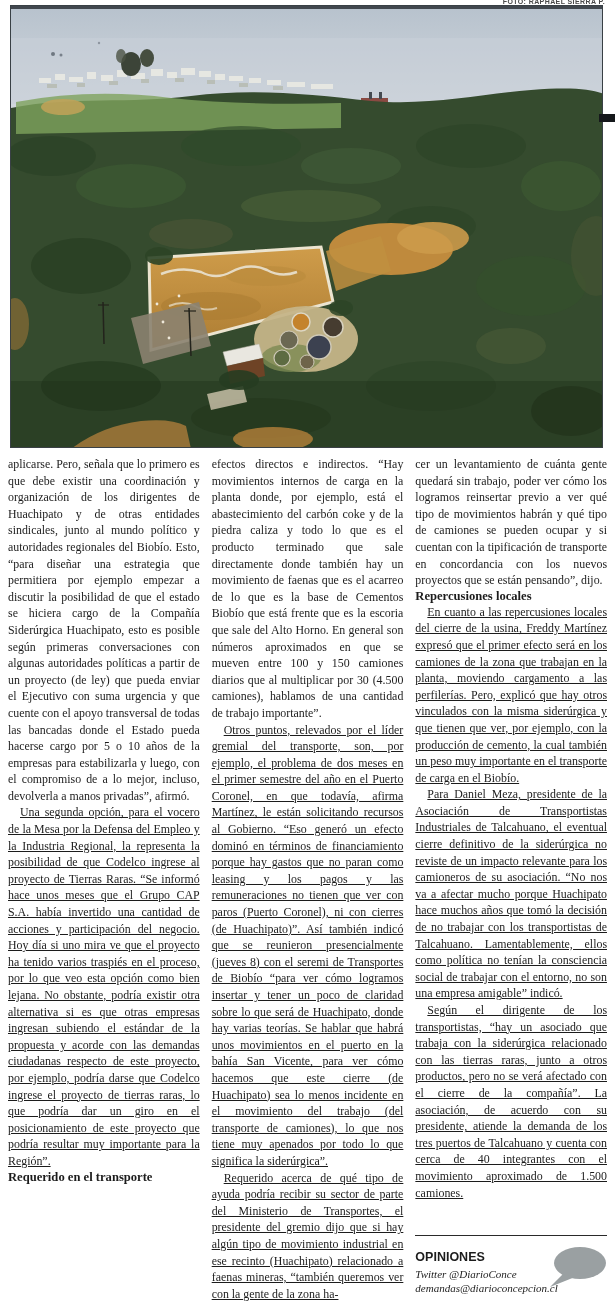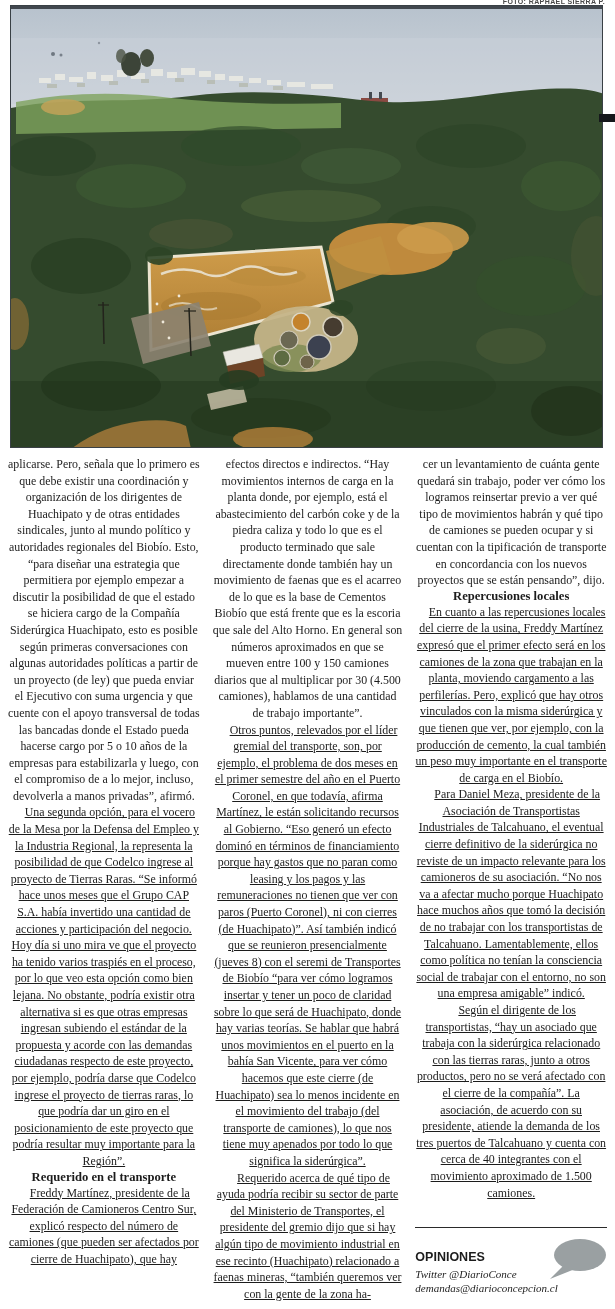--- a/index.html
+++ b/index.html
@@ -24,28 +24,28 @@
   .columns{
     position:absolute;top:456px;left:8px;right:8px;height:853px;
     display:flex;gap:12px;overflow:hidden;
   }
   .col{
     flex:1 1 0;min-width:0;
     font-size:11.9px;line-height:16.6px;text-align:justify;
     display:flex;flex-direction:column;
     hyphens:auto;-webkit-hyphens:auto;
   }
-  .col p{margin:0;text-align:center;}
+  .col p{margin:0;}
   p.indent{text-indent:12px;text-decoration:underline;}
   .subhead{
     font-weight:bold;font-size:12.6px;line-height:15px;
     margin:14px 0 4px;text-align:left;
   }
   .opiniones{
-    margin-top:auto;border-top:1.5px solid #2a2a2a;padding-top:21px;
+    margin-top:auto;border-top:1.5px solid #2a2a2a;padding-top:13px;
     position:relative;min-height:60px;
   }
   .opiniones-title{
     font-family:"Liberation Sans", sans-serif;
     font-weight:bold;font-size:12.5px;line-height:15px;margin:1px 0 2px;
   }
   .opiniones-line{font-size:11px;line-height:14px;text-align:left;font-style:italic;}
   .bubble{position:absolute;right:0;top:9px;width:60px;height:44px;}
 </style>
 </head>
@@ -189,21 +189,20 @@
 </div>
 
 <div class="tick"></div>
 
 <div class="columns">
 
   <div class="col">
     <p>aplicarse. Pero, señala que lo primero es que debe existir una coordinación y organización de los dirigentes de Huachipato y de otras entidades sindicales, junto al mundo político y autoridades regionales del Biobío. Esto, “para diseñar una estrategia que permitiera por ejemplo empezar a discutir la posibilidad de que el estado se hiciera cargo de la Compañía Siderúrgica Huachipato, esto es posible según primeras conversaciones con algunas autoridades políticas a partir de un proyecto (de ley) que pueda enviar el Ejecutivo con suma urgencia y que cuente con el apoyo transversal de todas las bancadas donde el Estado pueda hacerse cargo por 5 o 10 años de la empresas para estabilizarla y luego, con el compromiso de a lo mejor, incluso, devolverla a manos privadas”, afirmó.</p>
     <p class="indent">Una segunda opción, para el vocero de la Mesa por la Defensa del Empleo y la Industria Regional, la representa la posibilidad de que Codelco ingrese al proyecto de Tierras Raras. “Se informó hace unos meses que el Grupo CAP S.A. había invertido una cantidad de acciones y participación del negocio. Hoy día si uno mira ve que el proyecto ha tenido varios traspiés en el proceso, por lo que veo esta opción como bien lejana. No obstante, podría existir otra alternativa si es que otras empresas ingresan subiendo el estándar de la propuesta y acorde con las demandas ciudadanas respecto de este proyecto, por ejemplo, podría darse que Codelco ingrese el proyecto de tierras raras, lo que podría dar un giro en el posicionamiento de este proyecto que podría resultar muy importante para la Región”.</p>
     <p class="subhead">Requerido en el transporte</p>
-    <p class="indent">Freddy Martínez, presidente de la Federación de Camioneros Centro Sur, explicó respecto del número de camiones (que pueden ser afectados por cierre de Huachipato), que hay</p>
   </div>
 
   <div class="col">
     <p>efectos directos e indirectos. “Hay movimientos internos de carga en la planta donde, por ejemplo, está el abastecimiento del carbón coke y de la piedra caliza y todo lo que es el producto terminado que sale directamente donde también hay un movimiento de faenas que es el acarreo de lo que es la base de Cementos Biobío que está frente que es la escoria que sale del Alto Horno. En general son números aproximados en que se mueven entre 100 y 150 camiones diarios que al multiplicar por 30 (4.500 camiones), hablamos de una cantidad de trabajo importante”.</p>
     <p class="indent">Otros puntos, relevados por el líder gremial del transporte, son, por ejemplo, el problema de dos meses en el primer semestre del año en el Puerto Coronel, en que todavía, afirma Martínez, le están solicitando recursos al Gobierno. “Eso generó un efecto dominó en términos de financiamiento porque hay gastos que no paran como leasing y los pagos y las remuneraciones no tienen que ver con paros (Puerto Coronel), ni con cierres (de Huachipato)”. Así también indicó que se reunieron presencialmente (jueves 8) con el seremi de Transportes de Biobío “para ver cómo logramos insertar y tener un poco de claridad sobre lo que será de Huachipato, donde hay varias teorías. Se hablar que habrá unos movimientos en el puerto en la bahía San Vicente, para ver cómo hacemos que este cierre (de Huachipato) sea lo menos incidente en el movimiento del trabajo (del transporte de camiones), lo que nos tiene muy apenados por todo lo que significa la siderúrgica”.</p>
     <p class="indent">Requerido acerca de qué tipo de ayuda podría recibir su sector de parte del Ministerio de Transportes, el presidente del gremio dijo que si hay algún tipo de movimiento industrial en ese recinto (Huachipato) relacionado a faenas mineras, “también queremos ver con la gente de la zona ha-</p>
   </div>
 
   <div class="col">
     <p>cer un levantamiento de cuánta gente quedará sin trabajo, poder ver cómo los logramos reinsertar previo a ver qué tipo de movimientos habrán y qué tipo de camiones se pueden ocupar y si cuentan con la tipificación de transporte en concordancia con los nuevos proyectos que se están pensando”, dijo.</p>

